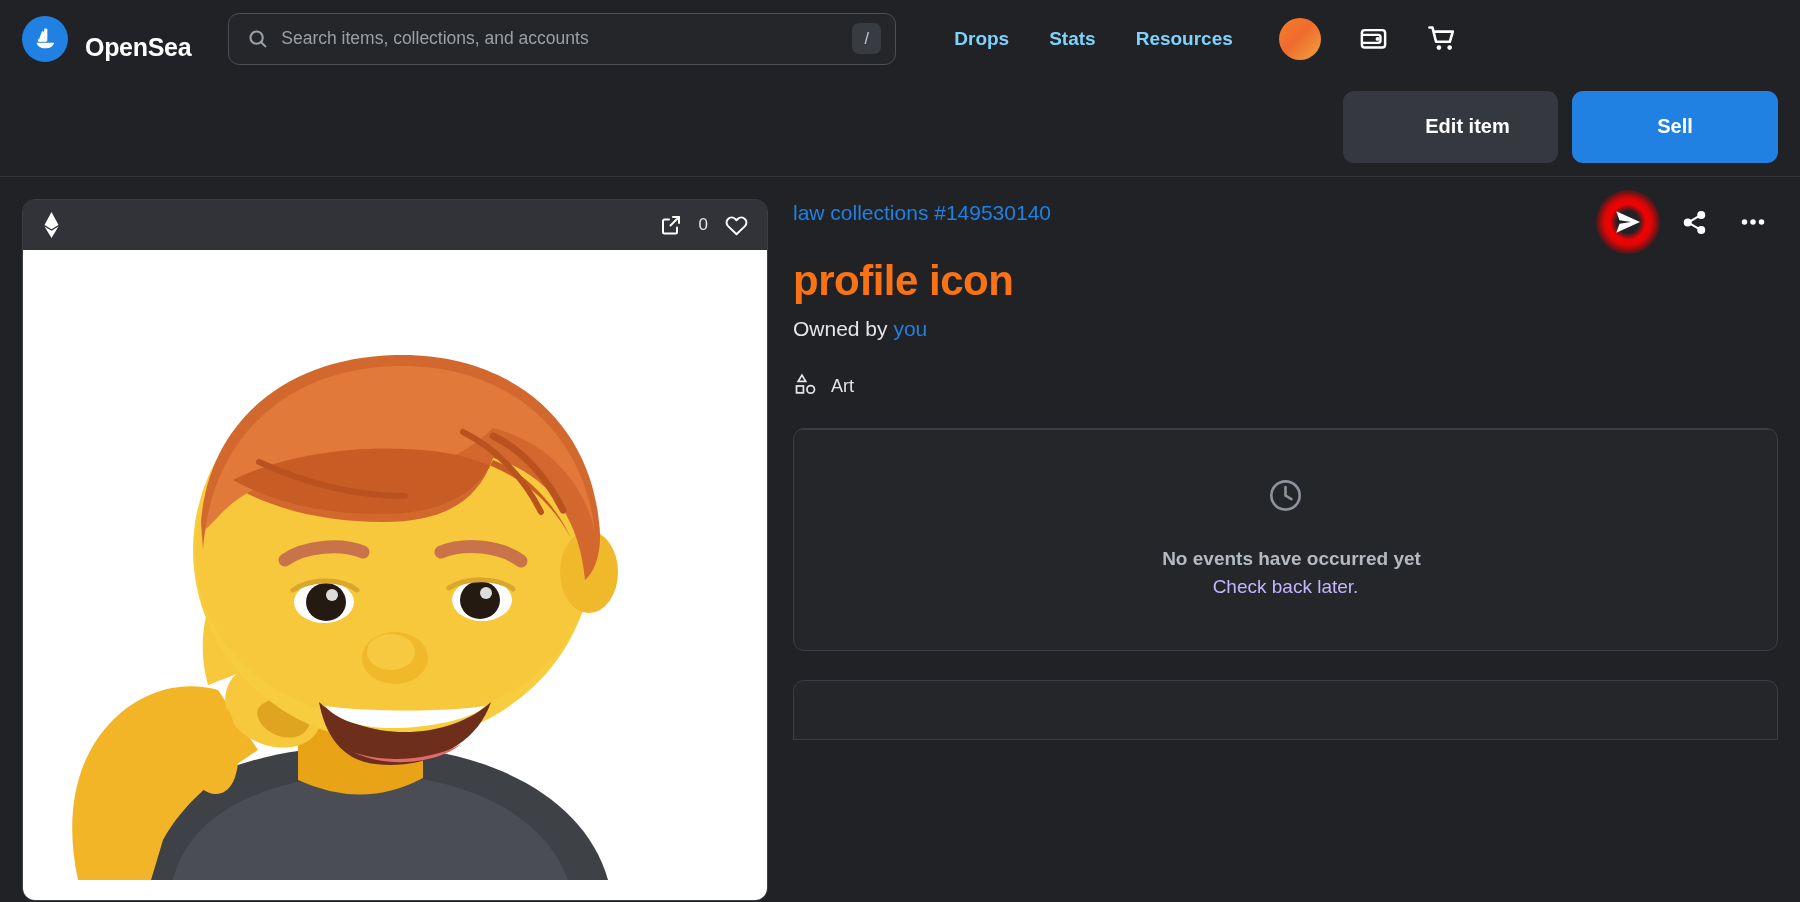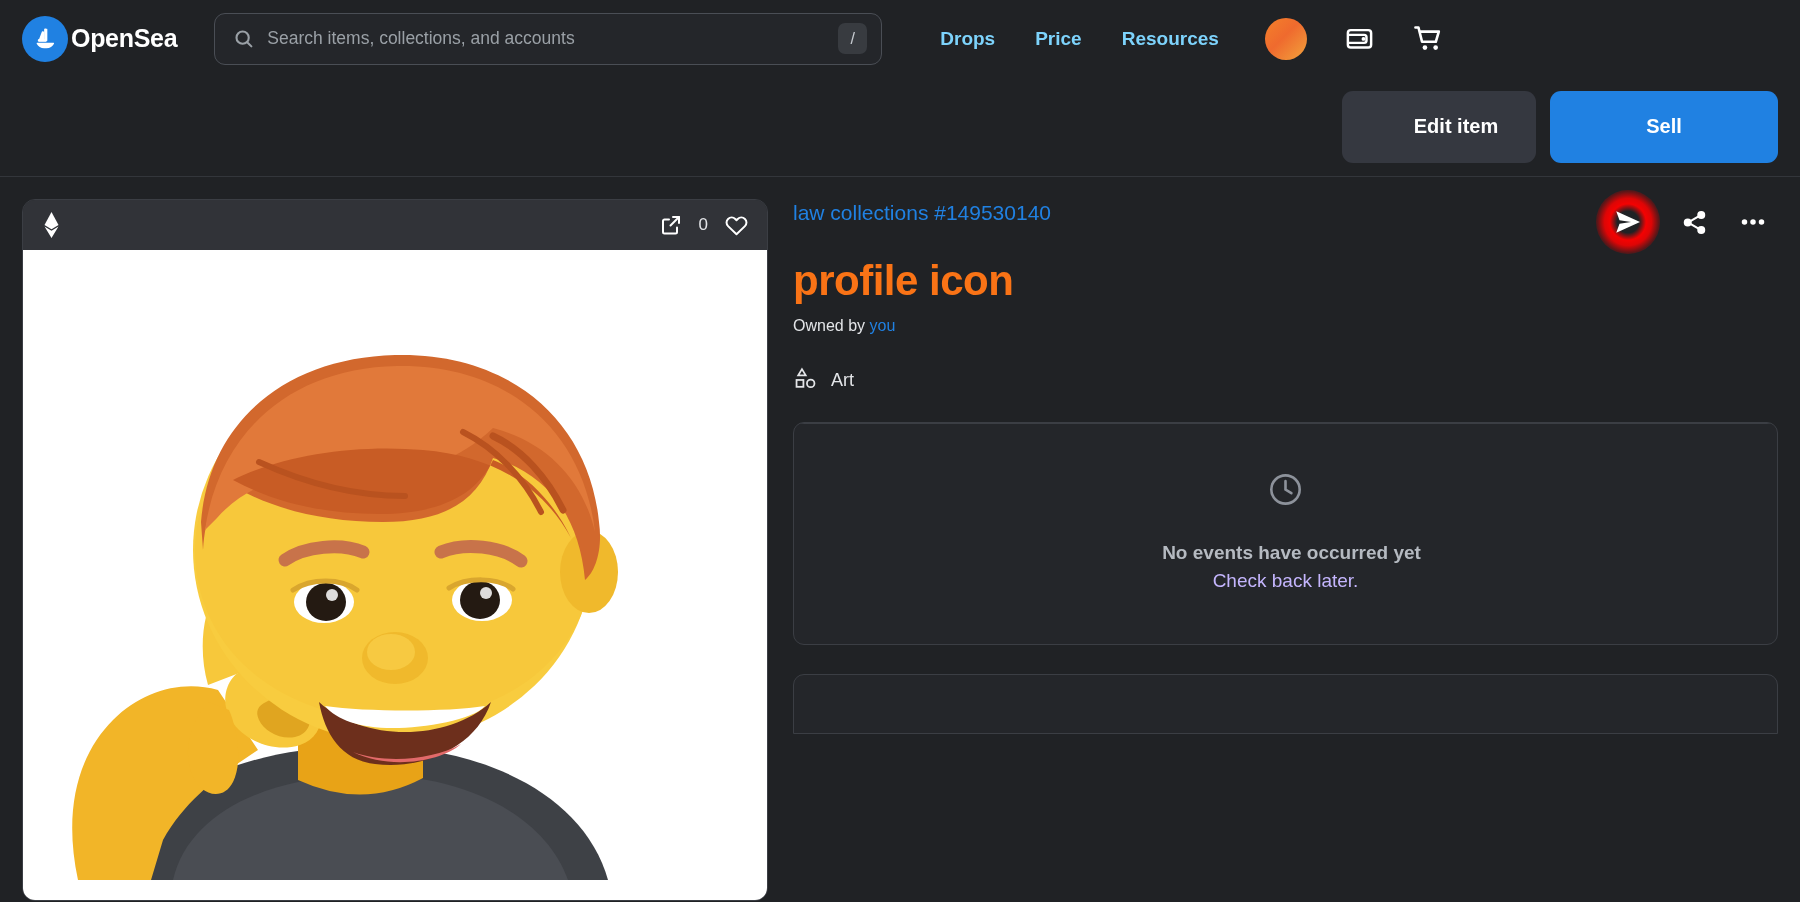--- a/index.html
+++ b/index.html
@@ -14,21 +14,21 @@
 
   
   .topnav {
     height: 77px;
     display: flex;
     align-items: center;
     padding: 0 22px 0 22px;
     background: #202225;
     position: relative;
   }
-  .brand { display: flex; align-items: center; gap: 3px; flex: 0 0 auto; }
+  .brand { display: flex; align-items: flex-end; gap: 17px; flex: 0 0 auto; }
   .brand-logo {
     width: 46px; height: 46px; border-radius: 50%;
     background: #2081E2;
     display: flex; align-items: center; justify-content: center;
   }
   .brand-name {
     color: #ffffff; font-size: 25px; font-weight: bold; letter-spacing: -0.3px;
   }
 
   .searchwrap {
@@ -84,22 +84,22 @@
     border-bottom: 1px solid #33363b;
   }
   .btn {
     height: 72px;
     border-radius: 11px;
     font-family: "Liberation Sans", sans-serif;
     font-size: 20px; font-weight: bold;
     border: none; cursor: pointer;
     display: flex; align-items: center; justify-content: center;
   }
-  .btn-secondary { width: 194px; background: #353840; color: #ffffff; padding-left: 34px; }
-  .btn-primary   { width: 228px; background: #2081E2; color: #ffffff; }
+  .btn-secondary { width: 215px; background: #353840; color: #ffffff; padding-left: 34px; }
+  .btn-primary   { width: 206px; background: #2081E2; color: #ffffff; }
 
   
   .main {
     display: flex;
     padding: 22px 22px 0 22px;
     gap: 25px;
     height: calc(902px - 77px - 101px);
   }
 
   
@@ -165,21 +165,21 @@
   .send-highlight svg { position: relative; z-index: 2; }
 
   .item-title {
     color: #f97316;
     font-size: 42px; font-weight: bold;
     letter-spacing: -0.5px;
     margin-top: 14px;
   }
   .owned-row {
     margin-top: 12px;
-    color: #e3e5e8; font-size: 16px;
+    color: #e3e5e8; font-size: 21px;
   }
   .owned-row a { color: #2081E2; text-decoration: none; cursor: pointer; }
 
   .category-row {
     margin-top: 32px;
     display: flex; align-items: center; gap: 13px;
     height: 26px;
   }
   .category-label { color: #e3e5e8; font-size: 18px; }
 
@@ -235,21 +235,21 @@
         <circle cx="11" cy="11" r="7"></circle>
         <line x1="16.2" y1="16.2" x2="21" y2="21"></line>
       </svg>
     </span>
     <input class="search-input" type="text" placeholder="Search items, collections, and accounts" style="">
     <span class="slash-badge">/</span>
   </div>
 
   <div class="navlinks">
     <a class="navlink" href="#">Drops</a>
-    <a class="navlink" href="#">Price</a>
+    <a class="navlink" href="#">Stats</a>
     <a class="navlink" href="#">Resources</a>
   </div>
 
   <div class="navicons">
     <div class="avatar"></div>
     <div class="iconbtn">
       <svg width="31" height="31" viewBox="0 0 24 24" fill="none" stroke="#ffffff" stroke-width="1.9" stroke-linejoin="round">
         <rect x="3" y="5.5" width="18" height="13.5" rx="2.2"></rect>
         <path d="M3 9.2h12.6a1.8 1.8 0 0 1 1.8 1.8v2.6a1.8 1.8 0 0 1-1.8 1.8H3"></path>
         <circle cx="15.1" cy="12.3" r="1.5" fill="#ffffff" stroke="none"></circle>

